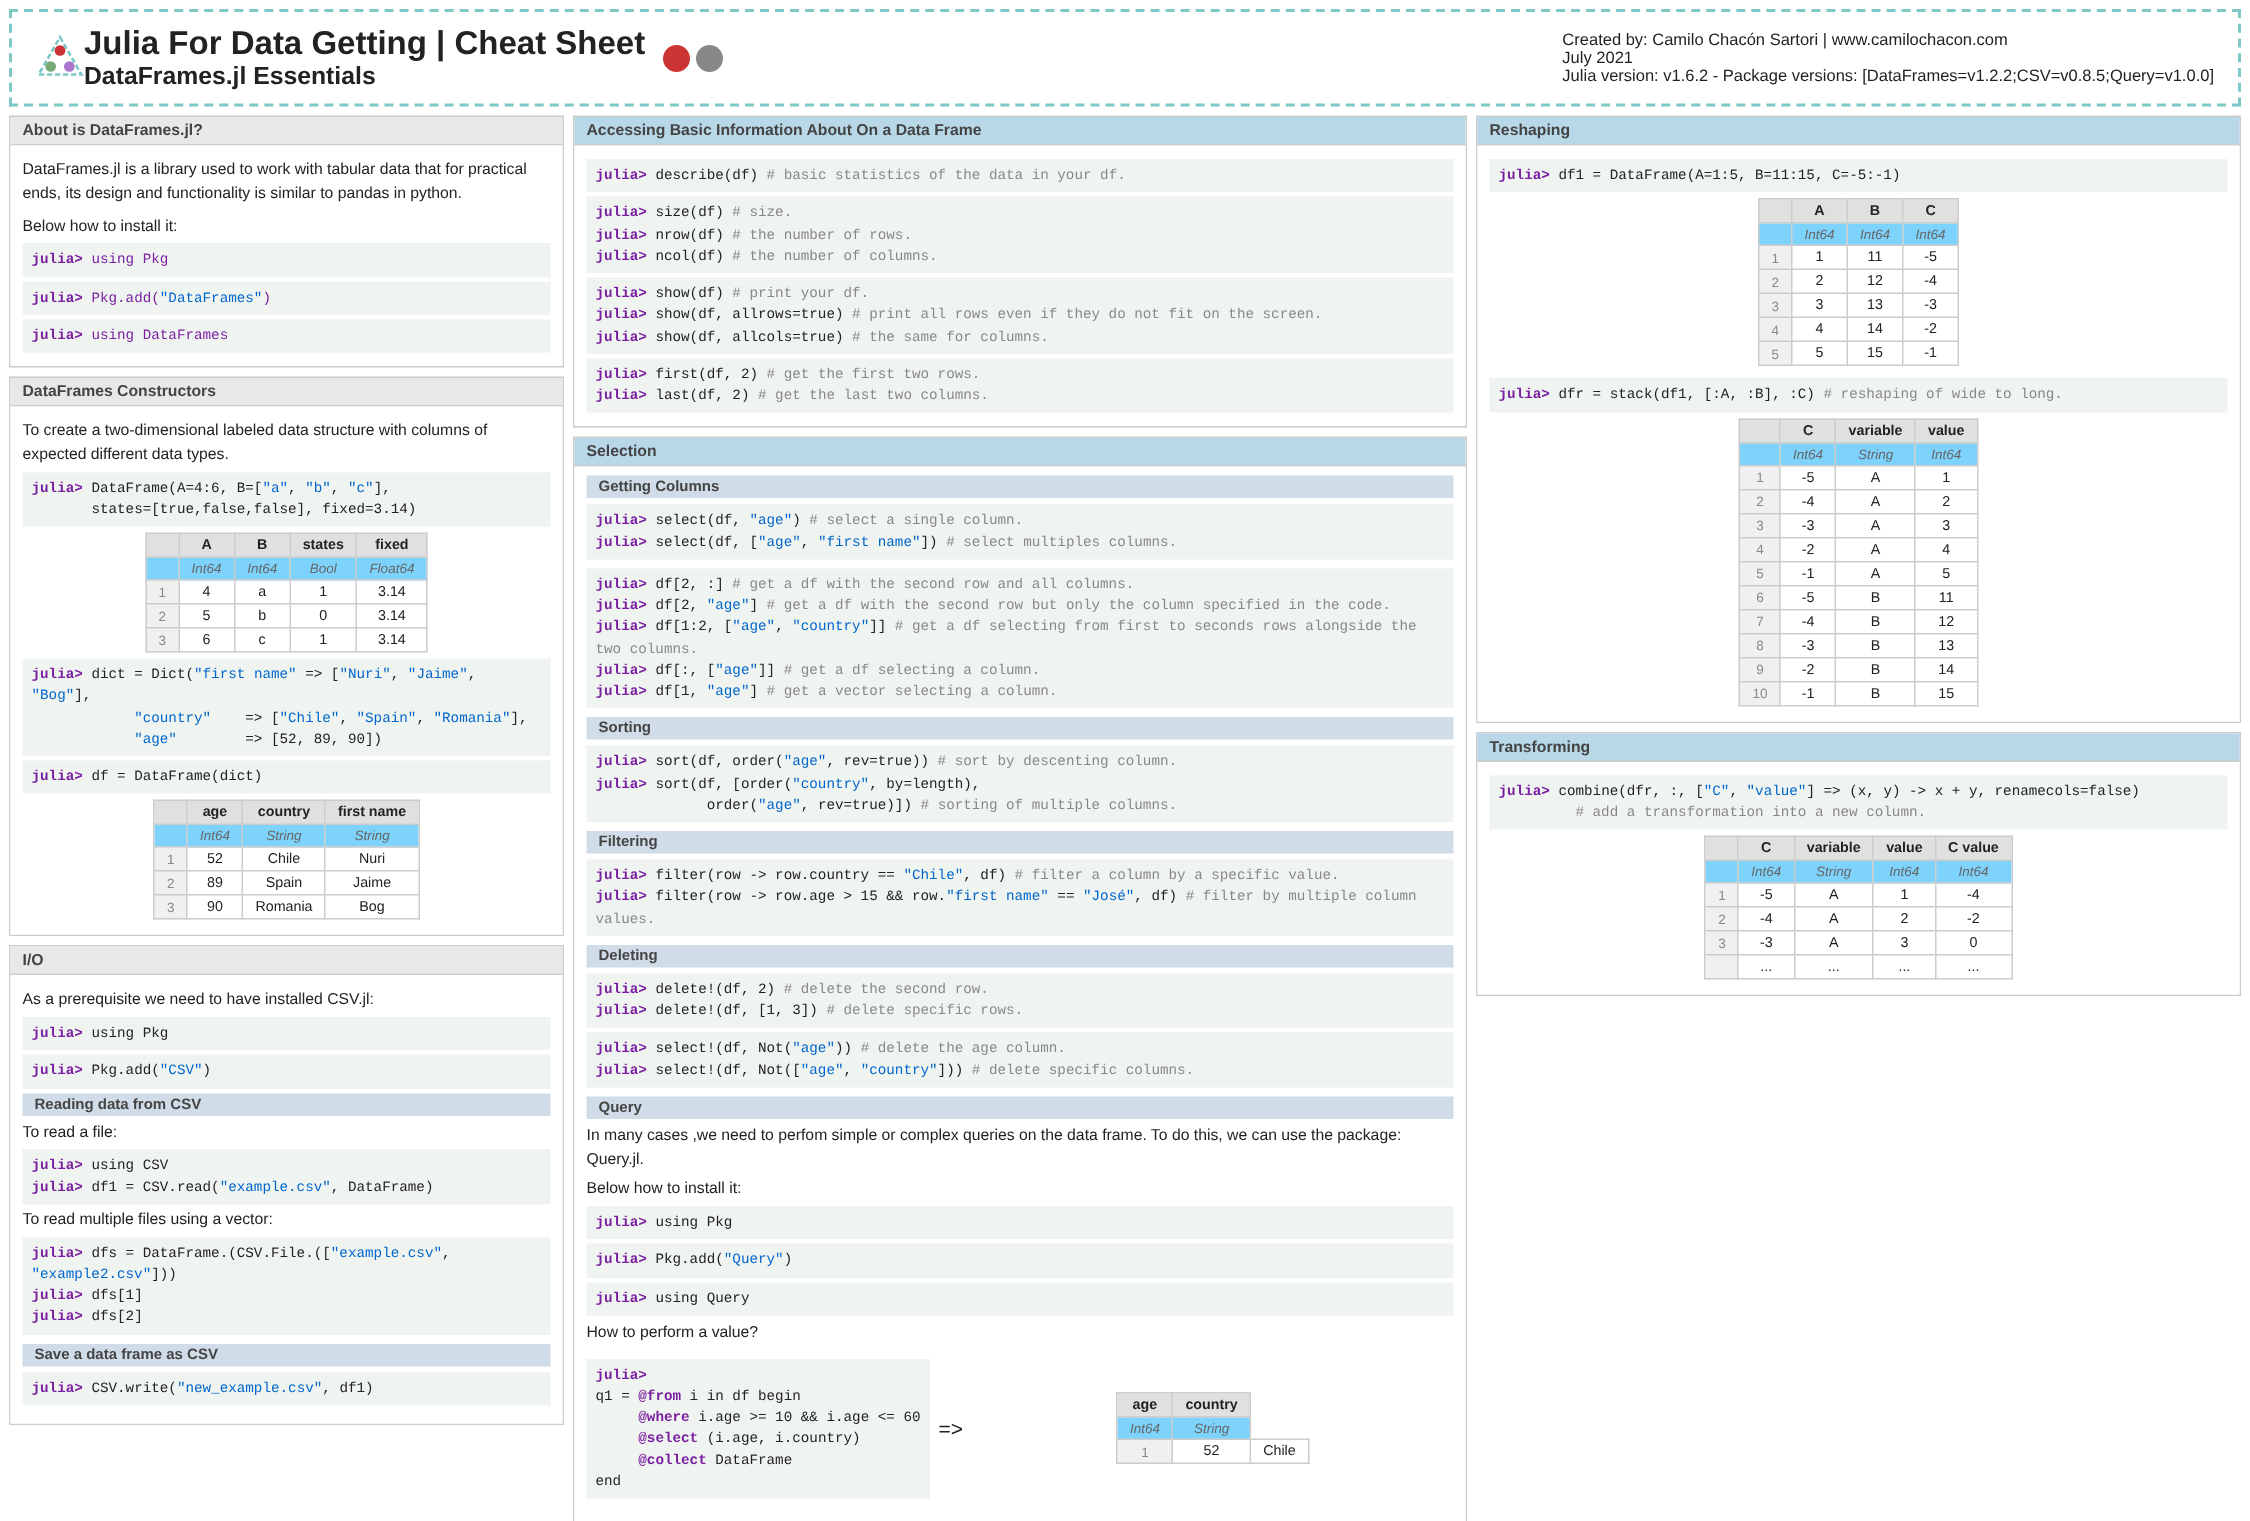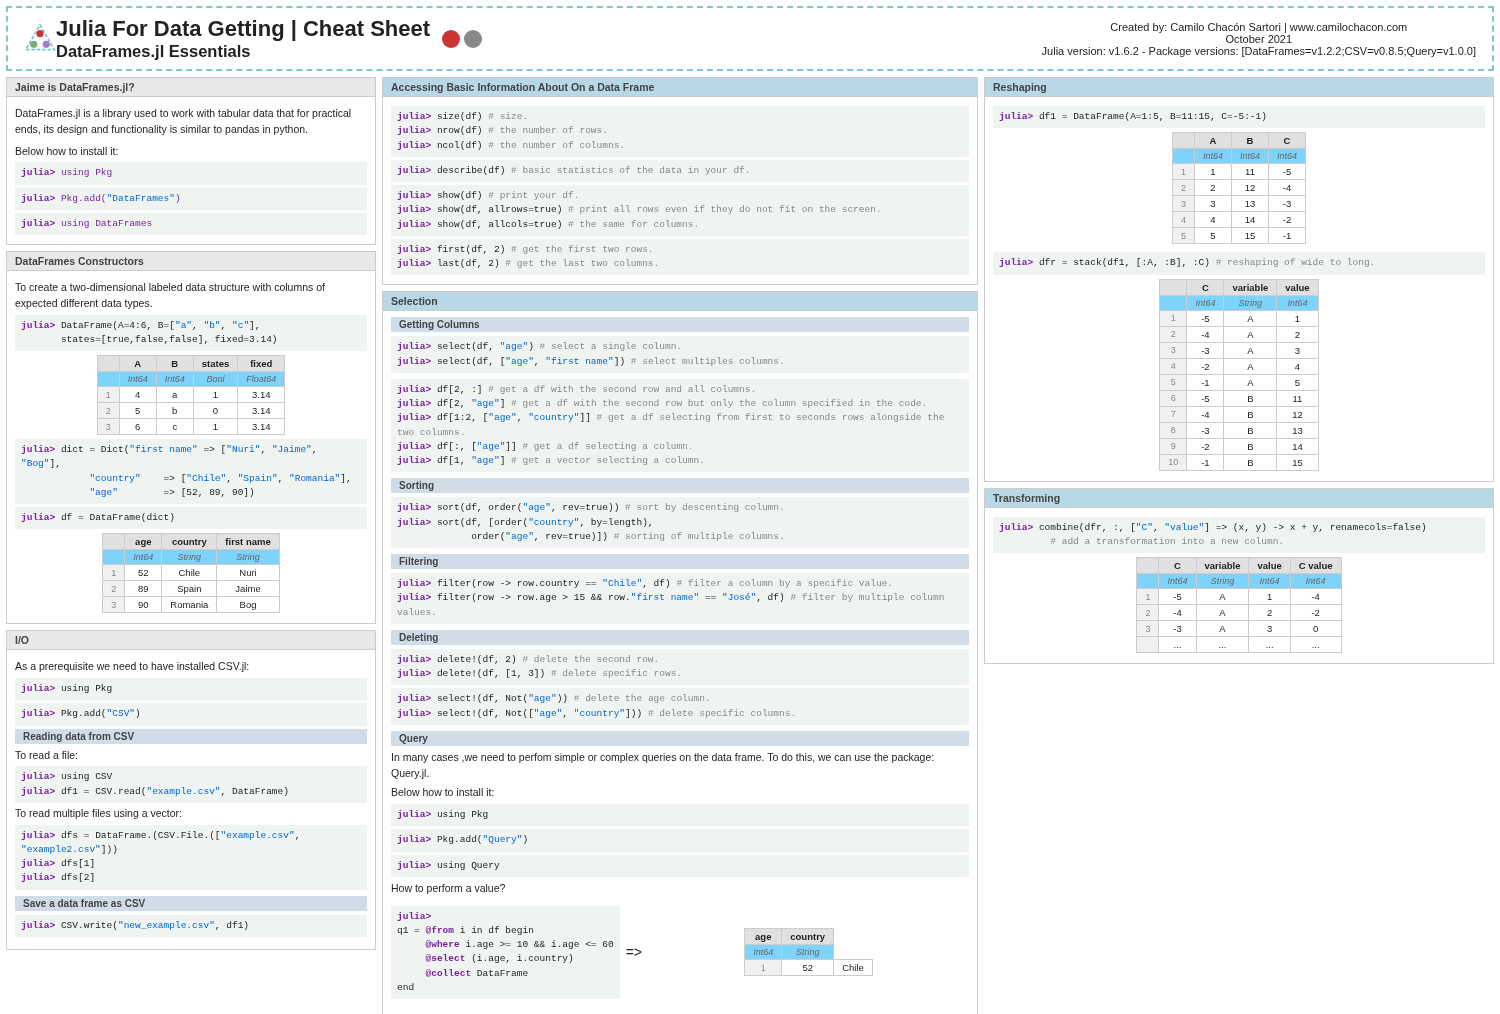--- a/index.html
+++ b/index.html
@@ -129,21 +129,21 @@
     .inline-code {
       font-family: 'Courier New', monospace;
       color: #7a1fa2;
       background: none;
     }
 
     
     .header-top-right {
       display: flex;
       flex-direction: column;
-      align-items: center;
+      align-items: flex-start;
     }
     .julia-logo-svg { width: 32px; height: 32px; }
 
     .arrow-symbol { font-size: 14px; margin: 0 6px; }
 
     
     .query-example {
       display: flex;
       align-items: center;
       margin: 6px 0;
@@ -167,31 +167,31 @@
         <h1>Julia For Data Getting | Cheat Sheet</h1>
         <h2>DataFrames.jl Essentials</h2>
       </div>
       <div class="logo-circles">
         <div class="circle-red"></div>
         <div class="circle-gray"></div>
       </div>
     </div>
     <div class="header-top-right">
       <div>Created by: Camilo Chacón Sartori | www.camilochacon.com</div>
-      <div>October 2021</div>
+      <div>July 2021</div>
       <div>Julia version: v1.6.2 - Package versions: [DataFrames=v1.2.2;CSV=v0.8.5;Query=v1.0.0]</div>
     </div>
   </div>
 
   <div class="content">
 
     <div class="col-left">
 
       <div class="section">
-        <div class="section-header">Jaime is DataFrames.jl?</div>
+        <div class="section-header">About is DataFrames.jl?</div>
         <div class="section-body">
           <p>DataFrames.jl is a library used to work with tabular data that for practical ends, its design and functionality is similar to pandas in python.</p>
           <p style="margin-top:6px;">Below how to install it:</p>
           <div class="code-block"><span class="julia-kw">julia&gt;</span> <span class="inline-code">using Pkg</span></div>
           <div class="code-block"><span class="julia-kw">julia&gt;</span> <span class="inline-code">Pkg.add(<span class="julia-str">"DataFrames"</span>)</span></div>
           <div class="code-block"><span class="julia-kw">julia&gt;</span> <span class="inline-code">using DataFrames</span></div>
         </div>
       </div>
 
       <div class="section">
@@ -307,24 +307,24 @@
           </div>
         </div>
       </div>
     </div>
 
     <div class="col-mid">
 
       <div class="section">
         <div class="section-header blue-header">Accessing Basic Information About On a Data Frame</div>
         <div class="section-body">
+          <div class="code-block"><span class="julia-kw">julia&gt;</span> describe(df) <span class="julia-comment"># basic statistics of the data in your df.</span></div>
           <div class="code-block"><span class="julia-kw">julia&gt;</span> size(df) <span class="julia-comment"># size.</span>
 <span class="julia-kw">julia&gt;</span> nrow(df) <span class="julia-comment"># the number of rows.</span>
 <span class="julia-kw">julia&gt;</span> ncol(df) <span class="julia-comment"># the number of columns.</span></div>
-          <div class="code-block"><span class="julia-kw">julia&gt;</span> describe(df) <span class="julia-comment"># basic statistics of the data in your df.</span></div>
           <div class="code-block"><span class="julia-kw">julia&gt;</span> show(df) <span class="julia-comment"># print your df.</span>
 <span class="julia-kw">julia&gt;</span> show(df, allrows=true) <span class="julia-comment"># print all rows even if they do not fit on the screen.</span>
 <span class="julia-kw">julia&gt;</span> show(df, allcols=true) <span class="julia-comment"># the same for columns.</span></div>
           <div class="code-block"><span class="julia-kw">julia&gt;</span> first(df, 2) <span class="julia-comment"># get the first two rows.</span>
 <span class="julia-kw">julia&gt;</span> last(df, 2) <span class="julia-comment"># get the last two columns.</span></div>
         </div>
       </div>
 
       <div class="section">
         <div class="section-header blue-header">Selection</div>

